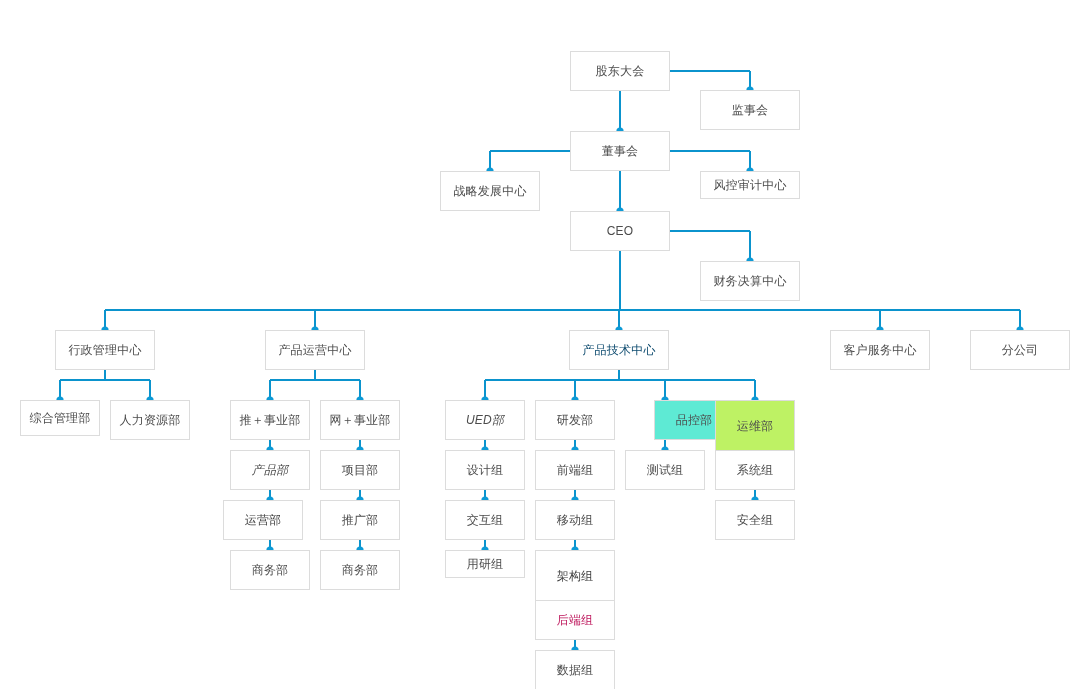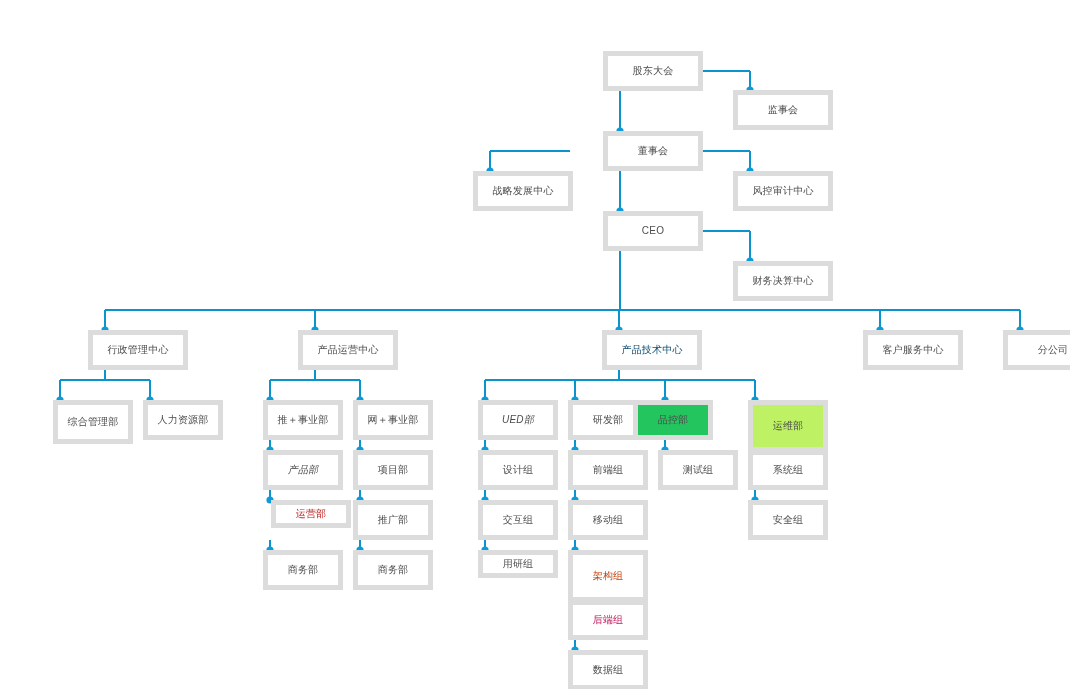--- a/index.html
+++ b/index.html
@@ -23,32 +23,31 @@
     left: 0;
     top: 0;
     width: 1070px;
     height: 689px;
     pointer-events: none;
   }
   .node {
     position: absolute;
     box-sizing: border-box;
     background: #ffffff;
-    border: 5px solid #000000;
+    border: 1px solid #000000;
     color: #4c4c4c;
-    font-size: 10px;
+    font-size: 12px;
     line-height: 1;
     display: flex;
     align-items: center;
     justify-content: center;
     text-align: center;
     white-space: nowrap;
     letter-spacing: 0.2px;
     z-index: 2;
-    margin-left: 33px;
   }
   .node-label {
     display: block;
     pointer-events: none;
   }
 </style>
 </head>
 <body>
 
 <div id="chart-root">
@@ -144,21 +143,21 @@
       </div>
       <div class="node" style="left: 700px; top: 90px; width: 100px; height: 40px; border-color: rgb(220, 220, 220); background: rgb(255, 255, 255); color: rgb(76, 76, 76);">
         <span class="node-label">监事会</span>
       </div>
       <div class="node" style="left: 570px; top: 131px; width: 100px; height: 40px; border-color: rgb(220, 220, 220); background: rgb(255, 255, 255); color: rgb(76, 76, 76);">
         <span class="node-label">董事会</span>
       </div>
       <div class="node" style="left: 440px; top: 171px; width: 100px; height: 40px; border-color: rgb(220, 220, 220); background: rgb(255, 255, 255); color: rgb(76, 76, 76);">
         <span class="node-label">战略发展中心</span>
       </div>
-      <div class="node" style="left: 700px; top: 171px; width: 100px; height: 40px; border-color: rgb(220, 220, 220); background: rgb(255, 255, 255); color: rgb(76, 76, 76); text-align: center;">
+      <div class="node" style="left: 700px; top: 171px; width: 100px; height: 28px; border-color: rgb(220, 220, 220); background: rgb(255, 255, 255); color: rgb(76, 76, 76); text-align: center;">
         <span class="node-label">风控审计中心</span>
       </div>
       <div class="node" style="left: 570px; top: 211px; width: 100px; height: 40px; border-color: rgb(220, 220, 220); background: rgb(255, 255, 255); color: rgb(76, 76, 76);">
         <span class="node-label">CEO</span>
       </div>
       <div class="node" style="left: 700px; top: 261px; width: 100px; height: 40px; border-color: rgb(220, 220, 220); background: rgb(255, 255, 255); color: rgb(76, 76, 76);">
         <span class="node-label">财务决算中心</span>
       </div>
       <div class="node" style="left: 55px; top: 330px; width: 100px; height: 40px; border-color: rgb(220, 220, 220); background: rgb(255, 255, 255); color: rgb(76, 76, 76);">
         <span class="node-label">行政管理中心</span>
@@ -168,57 +167,57 @@
       </div>
       <div class="node" style="left: 569px; top: 330px; width: 100px; height: 40px; border-color: rgb(220, 220, 220); background: rgb(255, 255, 255); color: #0c4a6e;">
         <span class="node-label">产品技术中心</span>
       </div>
       <div class="node" style="left: 830px; top: 330px; width: 100px; height: 40px; border-color: rgb(220, 220, 220); background: rgb(255, 255, 255); color: rgb(76, 76, 76);">
         <span class="node-label">客户服务中心</span>
       </div>
       <div class="node" style="left: 970px; top: 330px; width: 100px; height: 40px; border-color: rgb(220, 220, 220); background: rgb(255, 255, 255); color: rgb(76, 76, 76);">
         <span class="node-label">分公司</span>
       </div>
-      <div class="node" style="left: 20px; top: 400px; width: 80px; height: 44px; border-color: rgb(220, 220, 220); background: rgb(255, 255, 255); color: rgb(76, 76, 76);">
+      <div class="node" style="left: 20px; top: 400px; width: 80px; height: 36px; border-color: rgb(220, 220, 220); background: rgb(255, 255, 255); color: rgb(76, 76, 76);">
         <span class="node-label">综合管理部</span>
       </div>
       <div class="node" style="left: 110px; top: 400px; width: 80px; height: 40px; border-color: rgb(220, 220, 220); background: rgb(255, 255, 255); color: rgb(76, 76, 76);">
         <span class="node-label">人力资源部</span>
       </div>
       <div class="node" style="left: 230px; top: 400px; width: 80px; height: 40px; border-color: rgb(220, 220, 220); background: rgb(255, 255, 255); color: rgb(76, 76, 76);">
         <span class="node-label">推＋事业部</span>
       </div>
       <div class="node" style="left: 320px; top: 400px; width: 80px; height: 40px; border-color: rgb(220, 220, 220); background: rgb(255, 255, 255); color: rgb(76, 76, 76);">
         <span class="node-label">网＋事业部</span>
       </div>
       <div class="node" style="left: 230px; top: 450px; width: 80px; height: 40px; border-color: rgb(220, 220, 220); background: rgb(255, 255, 255); color: rgb(76, 76, 76); font-style: italic;">
         <span class="node-label">产品部</span>
       </div>
       <div class="node" style="left: 320px; top: 450px; width: 80px; height: 40px; border-color: rgb(220, 220, 220); background: rgb(255, 255, 255); color: rgb(76, 76, 76);">
         <span class="node-label">项目部</span>
       </div>
-      <div class="node" style="left: 238px; top: 500px; width: 80px; height: 28px; border-color: rgb(220, 220, 220); background: rgb(255, 255, 255); color: #b91c1c;">
+      <div class="node" style="left: 223px; top: 500px; width: 80px; height: 40px; border-color: rgb(220, 220, 220); background: rgb(255, 255, 255); color: #404040;">
         <span class="node-label">运营部</span>
       </div>
       <div class="node" style="left: 320px; top: 500px; width: 80px; height: 40px; border-color: rgb(220, 220, 220); background: rgb(255, 255, 255); color: rgb(76, 76, 76);">
         <span class="node-label">推广部</span>
       </div>
       <div class="node" style="left: 230px; top: 550px; width: 80px; height: 40px; border-color: rgb(220, 220, 220); background: rgb(255, 255, 255); color: rgb(76, 76, 76);">
         <span class="node-label">商务部</span>
       </div>
       <div class="node" style="left: 320px; top: 550px; width: 80px; height: 40px; border-color: rgb(220, 220, 220); background: rgb(255, 255, 255); color: rgb(76, 76, 76);">
         <span class="node-label">商务部</span>
       </div>
       <div class="node" style="left: 445px; top: 400px; width: 80px; height: 40px; border-color: rgb(220, 220, 220); background: rgb(255, 255, 255); color: rgb(76, 76, 76); font-style: italic;">
         <span class="node-label">UED部</span>
       </div>
       <div class="node" style="left: 535px; top: 400px; width: 80px; height: 40px; border-color: rgb(220, 220, 220); background: rgb(255, 255, 255); color: rgb(76, 76, 76);">
         <span class="node-label">研发部</span>
       </div>
-      <div class="node" style="left: 600px; top: 400px; width: 80px; height: 40px; border-color: rgb(220, 220, 220); background: #22c55e; color: rgb(76, 76, 76);">
+      <div class="node" style="left: 654px; top: 400px; width: 80px; height: 40px; border-color: rgb(220, 220, 220); background: #5eead4; color: rgb(76, 76, 76);">
         <span class="node-label">品控部</span>
       </div>
       <div class="node" style="left: 715px; top: 400px; width: 80px; height: 52px; border-color: rgb(220, 220, 220); background: #bef264; color: rgb(76, 76, 76);">
         <span class="node-label">运维部</span>
       </div>
       <div class="node" style="left: 445px; top: 450px; width: 80px; height: 40px; border-color: rgb(220, 220, 220); background: rgb(255, 255, 255); color: rgb(76, 76, 76);">
         <span class="node-label">设计组</span>
       </div>
       <div class="node" style="left: 535px; top: 450px; width: 80px; height: 40px; border-color: rgb(220, 220, 220); background: rgb(255, 255, 255); color: rgb(76, 76, 76);">
         <span class="node-label">前端组</span>
@@ -234,21 +233,21 @@
       </div>
       <div class="node" style="left: 535px; top: 500px; width: 80px; height: 40px; border-color: rgb(220, 220, 220); background: rgb(255, 255, 255); color: rgb(76, 76, 76);">
         <span class="node-label">移动组</span>
       </div>
       <div class="node" style="left: 715px; top: 500px; width: 80px; height: 40px; border-color: rgb(220, 220, 220); background: rgb(255, 255, 255); color: rgb(76, 76, 76);">
         <span class="node-label">安全组</span>
       </div>
       <div class="node" style="left: 445px; top: 550px; width: 80px; height: 28px; border-color: rgb(220, 220, 220); background: rgb(255, 255, 255); color: rgb(76, 76, 76);">
         <span class="node-label">用研组</span>
       </div>
-      <div class="node" style="left: 535px; top: 550px; width: 80px; height: 52px; border-color: rgb(220, 220, 220); background: rgb(255, 255, 255); color: #c2410c;">
+      <div class="node" style="left: 535px; top: 550px; width: 80px; height: 52px; border-color: rgb(220, 220, 220); background: rgb(255, 255, 255); color: #404040;">
         <span class="node-label">架构组</span>
       </div>
       <div class="node" style="left: 535px; top: 600px; width: 80px; height: 40px; border-color: rgb(220, 220, 220); background: rgb(255, 255, 255); color: #be185d;">
         <span class="node-label">后端组</span>
       </div>
       <div class="node" style="left: 535px; top: 650px; width: 80px; height: 40px; border-color: rgb(220, 220, 220); background: rgb(255, 255, 255); color: rgb(76, 76, 76);">
         <span class="node-label">数据组</span>
       </div>
     </div>
 </div>

